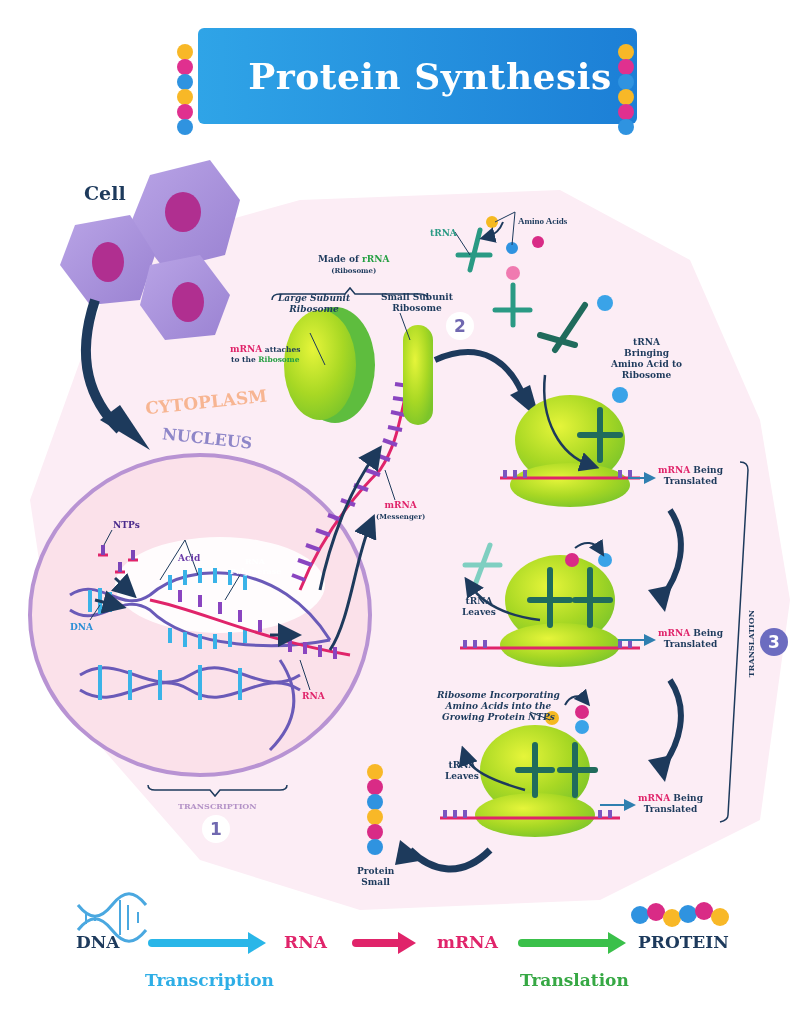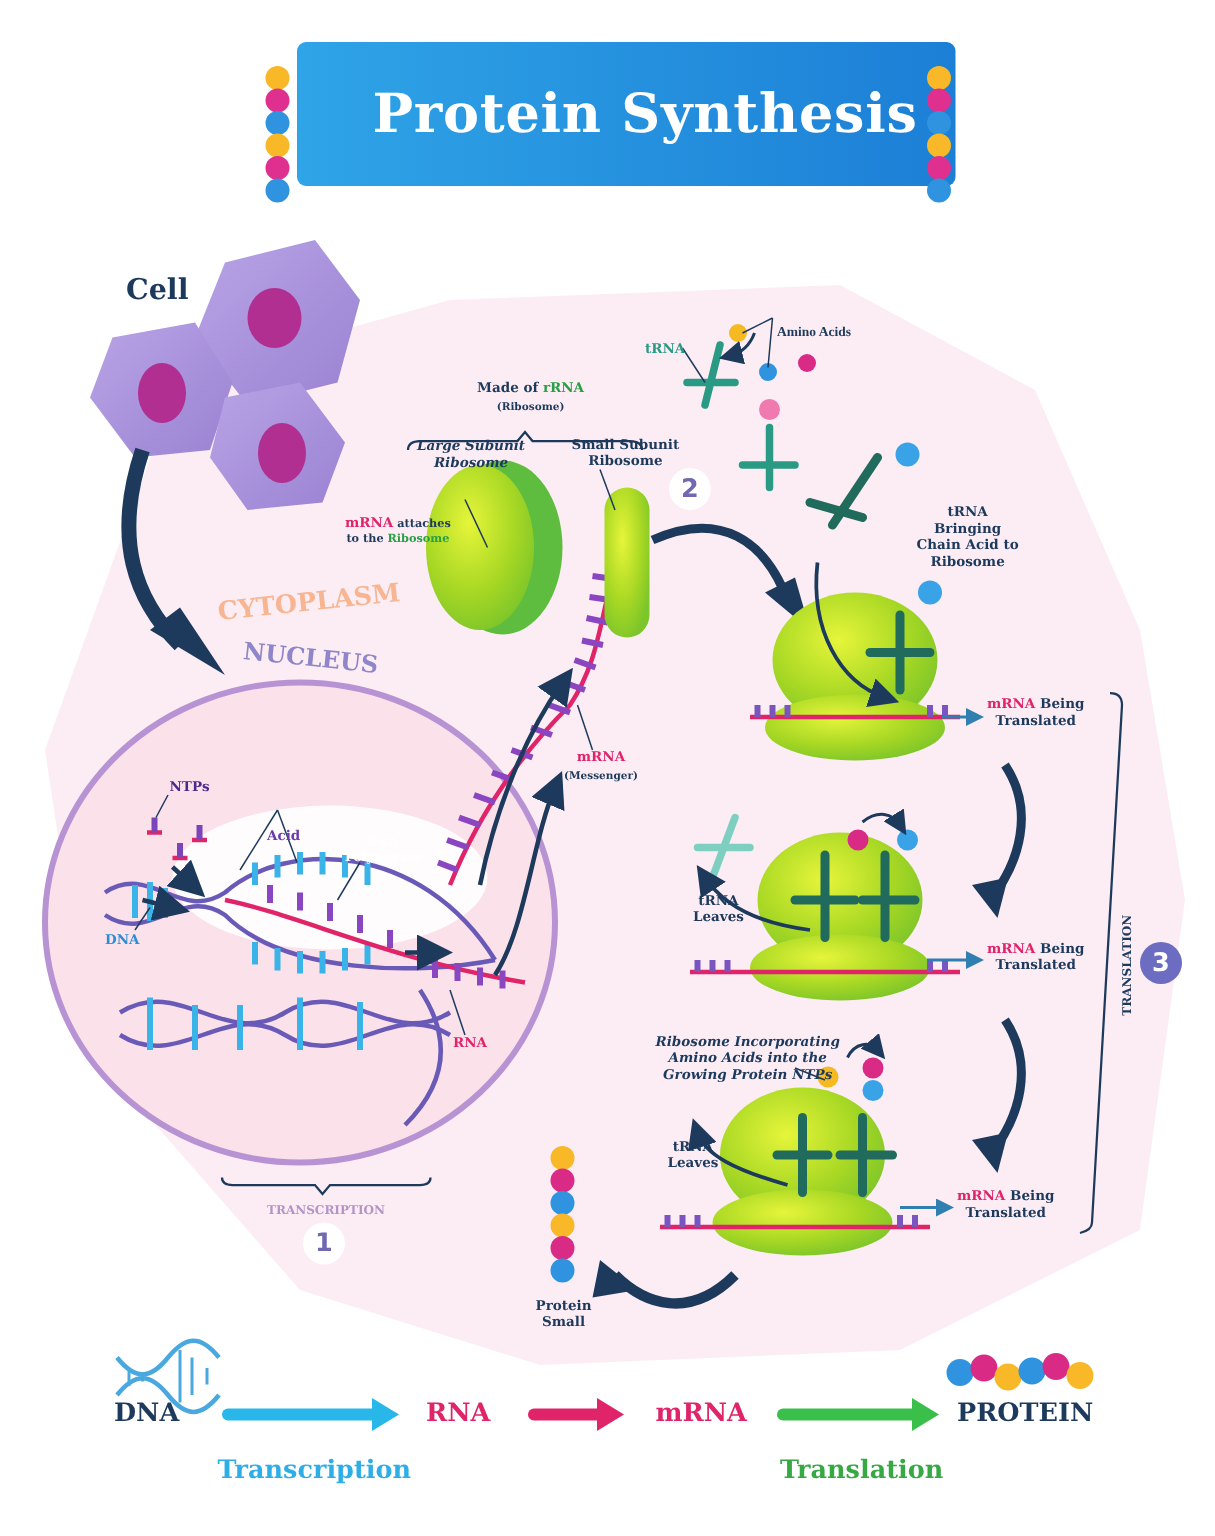--- a/index.html
+++ b/index.html
@@ -307,21 +307,21 @@
   <div><span class="pink" style="font-size:9px;">mRNA</span> <span>attaches</span></div>
   <div><span>to the </span><span class="green">Ribosome</span></div>
 </div>
 
 <div class="lbl" style="left:430px;top:228px;color:#2a9a84;">tRNA</div>
 <div class="lbl" style="left:518px;top:216px;font-family:Liberation Serif, serif;">Amino Acids</div>
 
 <div class="lbl" style="left:611px;top:337px;">
   <div>tRNA</div>
   <div>Bringing</div>
-  <div>Chain Acid to</div>
+  <div>Amino Acid to</div>
   <div>Ribosome</div>
 </div>
 
 <div class="lbl" style="left:658px;top:465px;">
   <div><span class="pink">mRNA</span><span> Being</span></div>
   <div>Translated</div>
 </div>
 <div class="lbl" style="left:658px;top:628px;">
   <div><span class="pink">mRNA</span><span> Being</span></div>
   <div>Translated</div>

